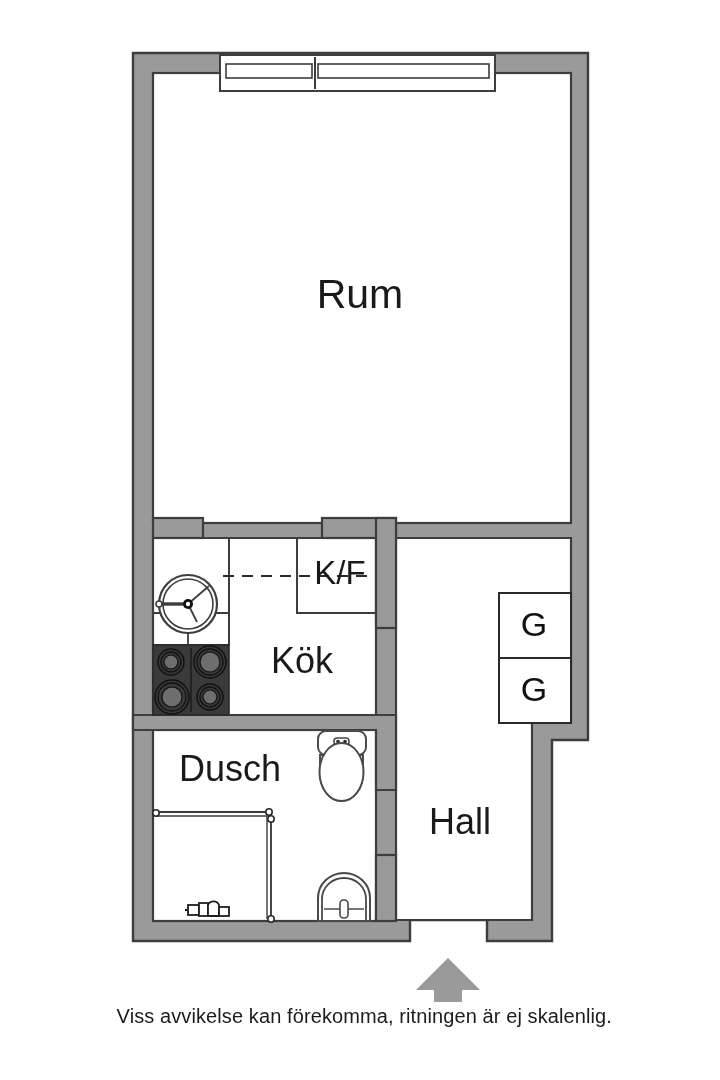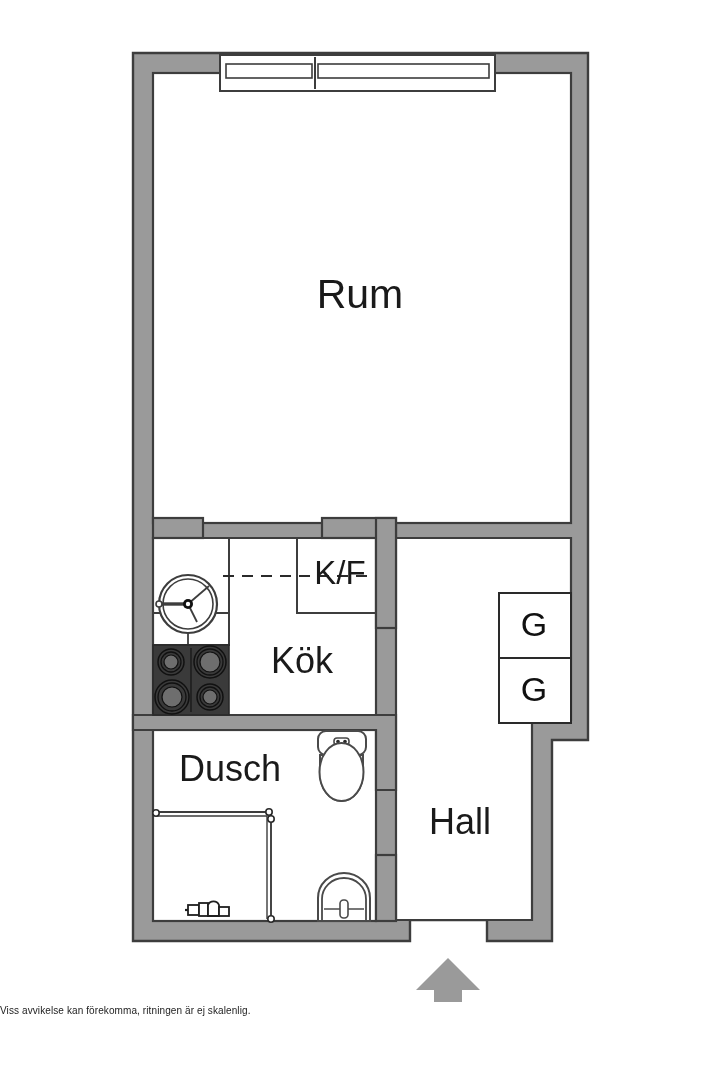--- a/index.html
+++ b/index.html
@@ -41,23 +41,23 @@
     fill: #111111;
     font-size: 34px;
     text-anchor: middle;
     dominant-baseline: middle;
   }
   #caption {
     position: absolute;
     left: 0;
     top: 1005px;
     width: 612px;
-    text-align: left;
-    font-family: "Liberation Sans", sans-serif;
-    font-size: 10px;
+    text-align: right;
+    font-family: "Liberation Sans", sans-serif;
+    font-size: 20px;
     color: #1c1c1c;
     letter-spacing: 0.1px;
   }
 </style>
 </head>
 <body>
 
 <div id="floorplan-page">
 
   <svg id="plan-svg" viewBox="0 0 720 1080">

